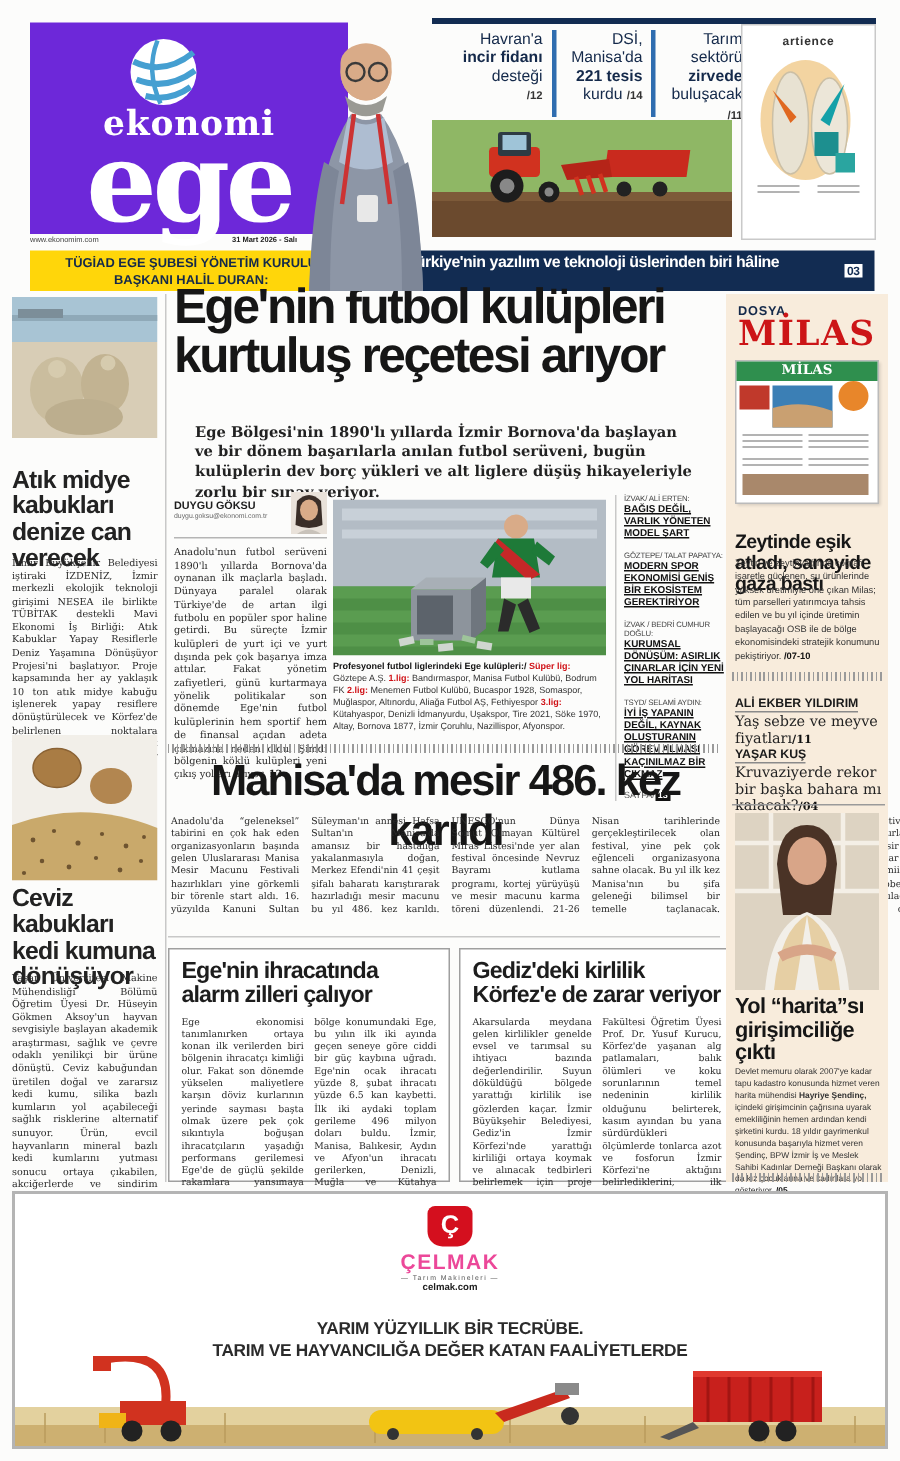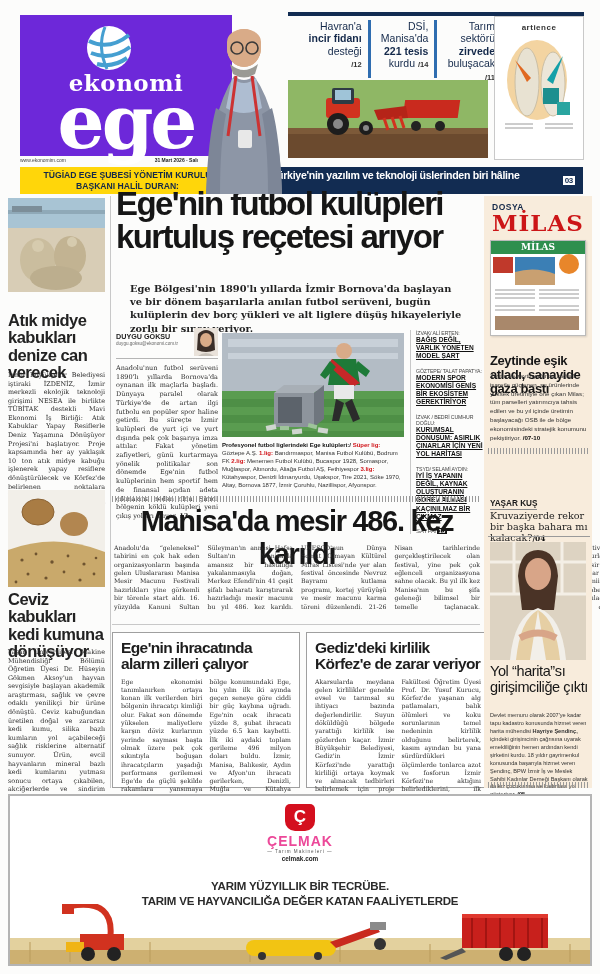--- a/index.html
+++ b/index.html
@@ -73,21 +73,21 @@
                line-height:1.34;text-align:justify;color:#2a2a2a;}
   
   .dosya-label{font-size:8.5px;font-weight:800;color:#14294a;letter-spacing:.5px;}
   .milas-title{font-family:"DejaVu Serif",serif;font-weight:700;font-size:23px;color:#cc1517;
                letter-spacing:1px;line-height:1;}
   .rc-title{font-size:13px;line-height:1.07;font-weight:800;letter-spacing:-.4px;color:#161616;margin-top:12px;}
   .rc-body{font-size:6.2px;line-height:1.42;color:#333;text-align:left;}
   .colm-name{font-size:8.2px;font-weight:800;color:#1a1a1a;border-bottom:1px solid #8a8a8a;
              display:inline-block;padding-bottom:1px;}
   .colm-title{font-family:"DejaVu Serif",serif;font-size:9.6px;line-height:1.15;color:#222;}
-  .harita-title{font-size:14.5px;line-height:1.08;font-weight:400;letter-spacing:-.4px;color:#161616;}
+  .harita-title{font-size:14.5px;line-height:1.08;font-weight:700;letter-spacing:-.4px;color:#161616;}
   
   .ad-box{left:8px;top:794px;width:584px;height:172px;border:2px solid #b4b4b4;background:#fff;
           box-sizing:border-box;overflow:hidden;}
   .ad-logo{position:absolute;left:0;right:0;top:8px;text-align:center;}
   .ad-shield{display:inline-block;width:30px;height:27px;background:#d40f1e;border-radius:5px 5px 10px 10px;
              color:#fff;font-weight:800;font-size:17px;line-height:26px;}
   .ad-brand{display:block;font-size:14px;font-weight:800;letter-spacing:1px;color:#ec4899;margin-top:2px;}
   .ad-sub{display:block;font-size:4.6px;color:#555;letter-spacing:1px;}
   .ad-site{display:block;font-size:6.4px;font-weight:800;color:#1d1d1d;margin-top:1px;}
   .ad-tagline{position:absolute;left:0;right:0;top:83px;text-align:center;font-size:11.5px;
@@ -378,20 +378,26 @@
     </svg>
   </div>
 
   <div class="abs rc-title" style="left:490px;top:342px;width:98px">Zeytinde eşik atladı, sanayide gaza bastı</div>
   <div class="abs rc-body" style="left:490px;top:372px;width:98px">
     <span>Zeytin ve zeytinyağında coğrafi işaretle güçlenen, su ürünlerinde yüksek üretimiyle öne çıkan Milas; tüm parselleri yatırımcıya tahsis edilen ve bu yıl içinde üretimin başlayacağı OSB ile de bölge ekonomisindeki stratejik konumunu pekiştiriyor.</span>
     <span class="pg">/07-10</span>
   </div>
   <div class="abs hatch" style="left:488px;top:448px;width:102px"></div>
 
+  <div class="abs" style="left:490px;top:458px;width:98px">
+    <span class="colm-name">ALİ EKBER YILDIRIM</span>
+    <div class="colm-title">
+      <span>Yaş sebze ve meyve fiyatları</span><span class="pg" style="font-size:7.5px">/11</span>
+    </div>
+  </div>
   <div class="abs" style="left:490px;top:492px;width:98px">
     <span class="colm-name">YAŞAR KUŞ</span>
     <div class="colm-title">
       <span>Kruvaziyerde rekor bir başka bahara mı kalacak?</span><span class="pg" style="font-size:7.5px">/04</span>
     </div>
   </div>
   <div class="abs" style="left:488px;top:536px;width:102px;height:1px;background:#9a9a9a"></div>
 
   <svg class="abs" style="left:490px;top:542px" width="96" height="118" viewBox="0 0 96 118">
     <rect width="96" height="118" fill="#ddd3c2"></rect>

